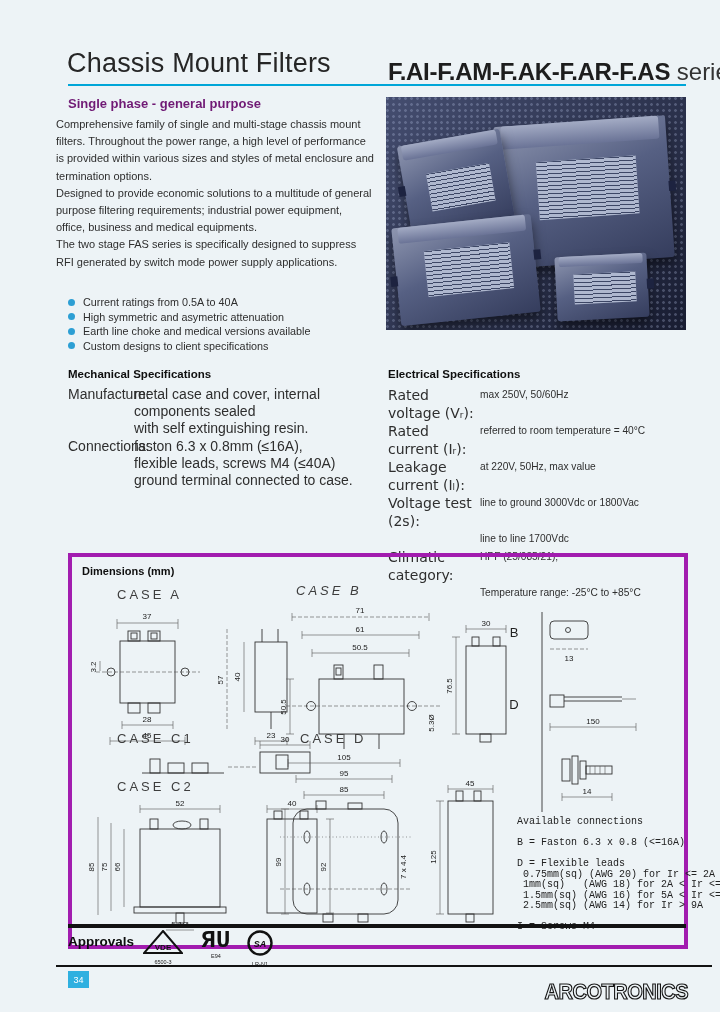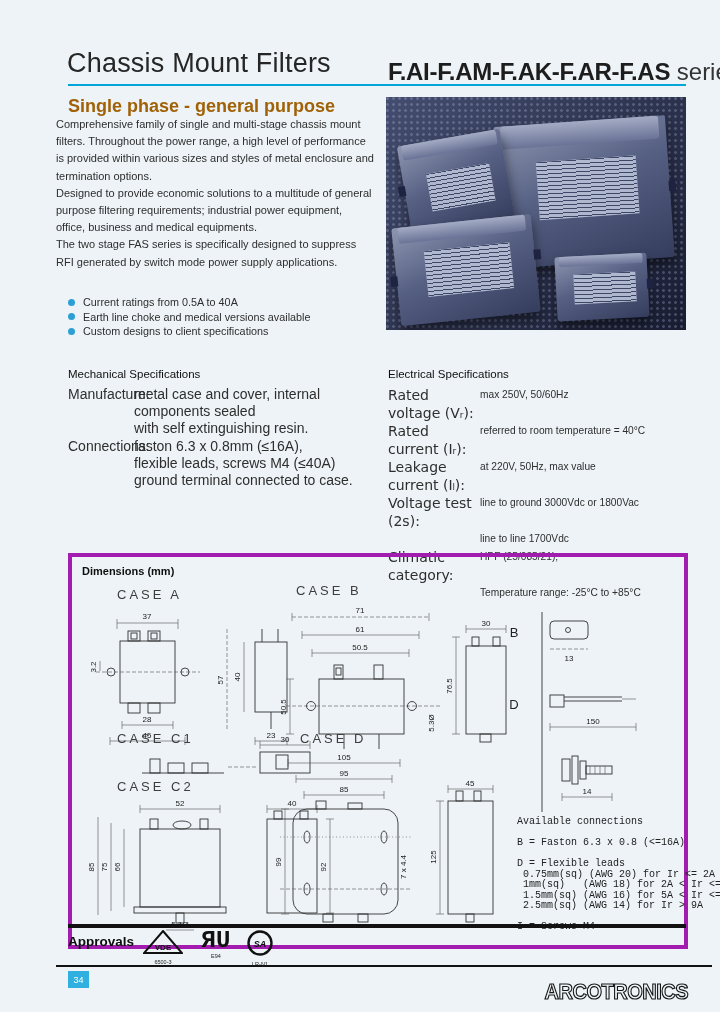--- a/index.html
+++ b/index.html
@@ -8,29 +8,29 @@
   .abs{position:absolute;}
 
   
   .title{left:67px;top:48px;font-size:27px;font-weight:400;letter-spacing:.2px;color:#262626;}
   .series{left:388px;top:58px;width:298px;text-align:center;font-size:24px;color:#1d1d1d;white-space:nowrap;}
   .series b{font-weight:700;letter-spacing:-.3px;}
   .series span.sfx{font-weight:400;color:#333;}
   .rule1{left:68px;top:84px;width:618px;height:2px;background:#00a6d8;}
 
   
-  .intro-h{left:68px;top:96px;font-size:18px;font-weight:700;color:#a16207;}
+  .intro-h{left:68px;top:96px;font-size:13px;font-weight:700;color:#701a75;}
   .intro-p{left:56px;top:116px;width:318px;font-size:11px;line-height:17.2px;color:#2e2e2e;}
   .intro-p p{margin:0;}
   .bullets{left:68px;top:295px;width:318px;list-style:none;margin:0;padding:0;}
   .bullets li{display:flex;align-items:center;font-size:10.8px;line-height:14.5px;color:#2e2e2e;}
   .dot{width:7px;height:7px;border-radius:50%;background:#2d9fd4;margin-right:8px;flex:0 0 auto;}
 
   
-  .sec-h{font-size:11.5px;font-weight:400;color:#0f0f0f;text-align:right;}
+  .sec-h{font-size:11.5px;font-weight:700;color:#0f0f0f;text-align:right;}
   .mech-rows{left:68px;top:386px;width:320px;font-size:14px;line-height:17.2px;color:#2e2e2e;}
   .mech-row{display:flex;}
   .mech-label{width:66px;flex:0 0 auto;}
   .elec-rows{left:388px;top:386px;width:300px;font-size:10.2px;line-height:18px;color:#2e2e2e;}
   .elec-row{display:flex;}
   .elec-label{width:92px;flex:0 0 auto;font-family:"DejaVu Sans",sans-serif;font-size:14px;}
 
   
   .photo{left:386px;top:97px;width:300px;height:233px;background-color:#2c3350;
     background-image:radial-gradient(circle at 1.5px 1.5px, rgba(185,198,232,.28) 1px, transparent 1.7px),
@@ -81,20 +81,24 @@
   <div class="abs intro-h">Single phase - general purpose</div>
   <div class="abs intro-p">
     <p>Comprehensive family of single and multi-stage chassis mount filters. Throughout the power range, a high level of performance is provided within various sizes and styles of metal enclosure and termination options.</p>
     <p>Designed to provide economic solutions to a multitude of general purpose filtering requirements; industrial power equipment, office, business and medical equipments.</p>
     <p>The two stage FAS series is specifically designed to suppress RFI generated by switch mode power supply applications.</p>
   </div>
   <ul class="abs bullets">
     <li>
         <span class="dot"></span>
         <span>Current ratings from 0.5A to 40A</span>
+      </li>
+    <li>
+        <span class="dot"></span>
+        <span>High symmetric and asymetric attenuation</span>
       </li>
     <li>
         <span class="dot"></span>
         <span>Earth line choke and medical versions available</span>
       </li>
     <li>
         <span class="dot"></span>
         <span>Custom designs to client specifications</span>
       </li>
   </ul>
@@ -207,21 +211,21 @@
       <rect class="o" x="165" y="35" width="32" height="70"></rect>
       <line class="o" x1="172" y1="35" x2="172" y2="22"></line>
         <line class="o" x1="188" y1="35" x2="188" y2="22"></line>
       <line class="o" x1="181" y1="105" x2="181" y2="122"></line>
       <line class="d" x1="165" y1="134" x2="197" y2="134"></line>
         <line class="d" x1="165" y1="130" x2="165" y2="138"></line>
         <line class="d" x1="197" y1="130" x2="197" y2="138"></line>
       <text x="181" y="131">23</text>
     </svg>
 
-    <div class="abs case-label" style="left:224px;top:26px;">CASE  B</div>
+    <div class="abs case-label" style="left:224px;top:26px;font-style:italic;">CASE  B</div>
     <svg class="abs" style="left:202px;top:44px;" width="250" height="152" viewBox="0 0 250 152">
       <line class="x" x1="18" y1="16" x2="155" y2="16"></line>
         <line class="d" x1="18" y1="12" x2="18" y2="20"></line>
         <line class="d" x1="155" y1="12" x2="155" y2="20"></line>
       <text x="86" y="12">71</text>
       <line class="d" x1="28" y1="34" x2="145" y2="34"></line>
         <line class="d" x1="28" y1="30" x2="28" y2="38"></line>
         <line class="d" x1="145" y1="30" x2="145" y2="38"></line>
       <text x="86" y="31">61</text>
       <line class="d" x1="38" y1="52" x2="135" y2="52"></line>

